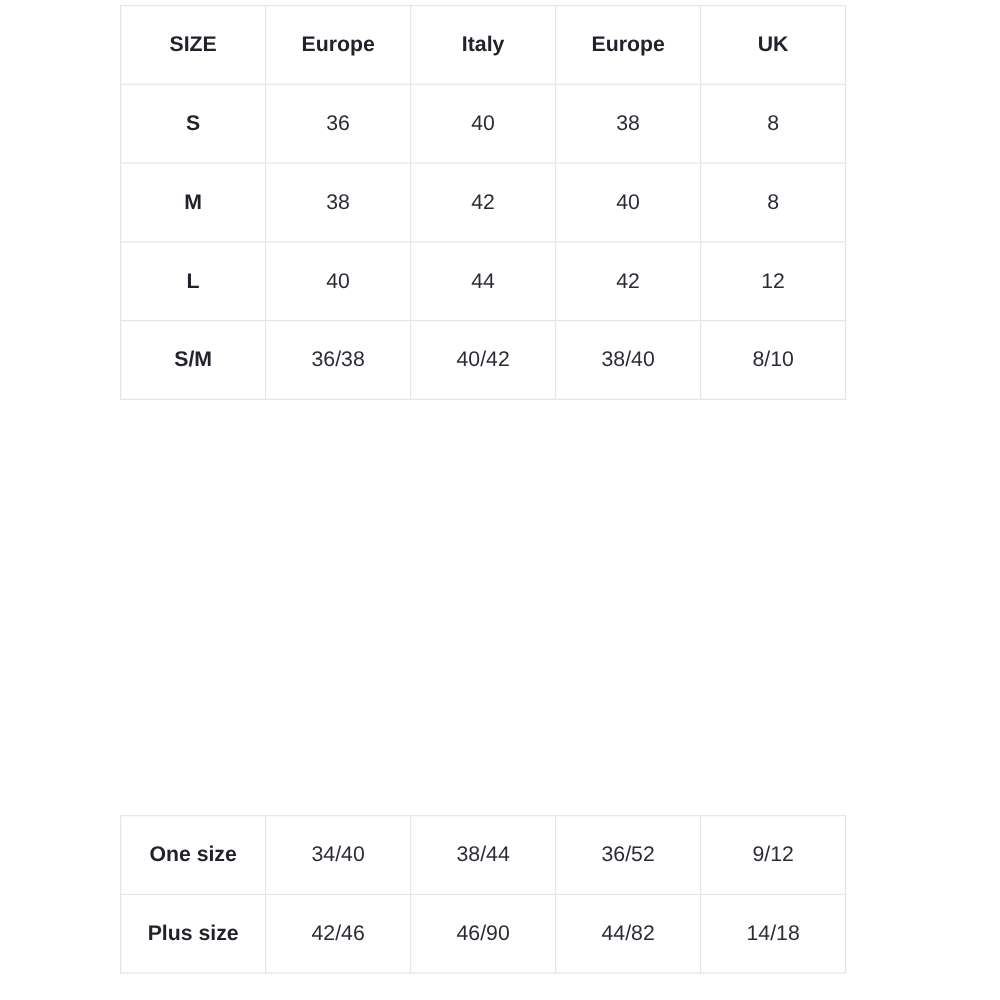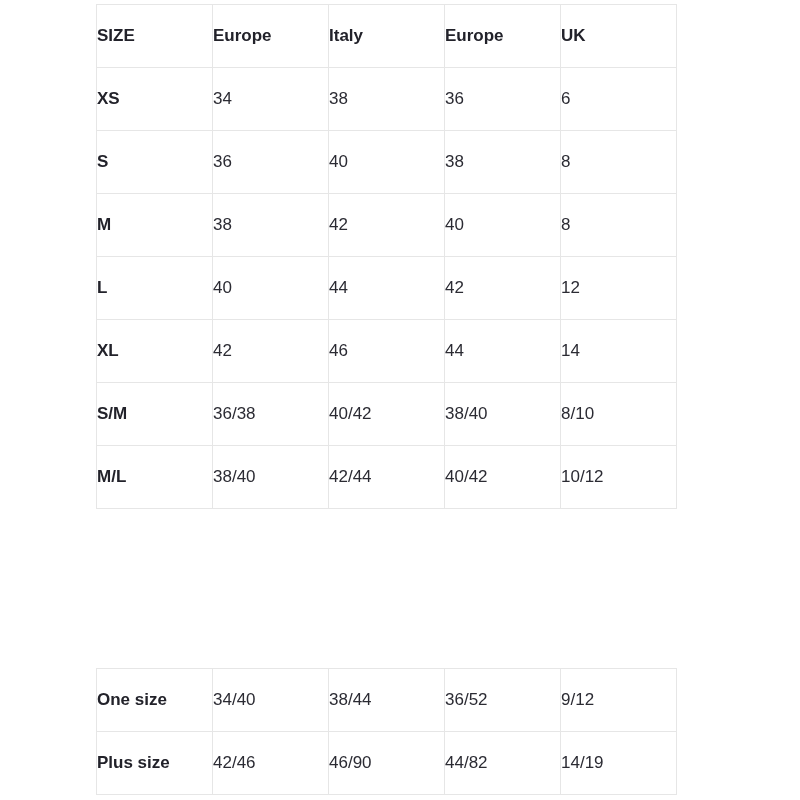--- a/index.html
+++ b/index.html
@@ -17,32 +17,32 @@
     position: relative;
     background: #ffffff;
     padding: 0;
   }
   .table-wrap {
     position: absolute;
     left: 96px;
     width: 580px;
   }
   #main-table-wrap { top: 4px; }
-  #secondary-table-wrap { top: 668px; }
+  #secondary-table-wrap { top: 652px; }
 
   table.size-table {
     border-collapse: collapse;
     width: 580px;
     table-layout: fixed;
   }
   table.size-table td,
   table.size-table th {
     border: 1px solid #e6e6e6;
     height: 63px;
-    text-align: left;
+    text-align: center;
     vertical-align: middle;
     color: #2b2b33;
     font-size: 17px;
     font-weight: 400;
     padding: 0;
   }
   table.size-table .col-size { width: 116px; }
   table.size-table .col-num  { width: 116px; }
 
   
@@ -77,27 +77,20 @@
         <tr>
           <th>SIZE</th>
           <th>Europe</th>
           <th>Italy</th>
           <th>Europe</th>
           <th>UK</th>
         </tr>
       </thead>
       <tbody>
         <tr>
-          <td class="first-col">XS</td>
-          <td>34</td>
-          <td>38</td>
-          <td>36</td>
-          <td>6</td>
-        </tr>
-        <tr>
           <td class="first-col">S</td>
           <td>36</td>
           <td>40</td>
           <td>38</td>
           <td>8</td>
         </tr>
         <tr>
           <td class="first-col">M</td>
           <td>38</td>
           <td>42</td>
@@ -105,39 +98,25 @@
           <td>8</td>
         </tr>
         <tr>
           <td class="first-col">L</td>
           <td>40</td>
           <td>44</td>
           <td>42</td>
           <td>12</td>
         </tr>
         <tr>
-          <td class="first-col">XL</td>
-          <td>42</td>
-          <td>46</td>
-          <td>44</td>
-          <td>14</td>
-        </tr>
-        <tr>
           <td class="first-col">S/M</td>
           <td>36/38</td>
           <td>40/42</td>
           <td>38/40</td>
           <td>8/10</td>
-        </tr>
-        <tr>
-          <td class="first-col">M/L</td>
-          <td>38/40</td>
-          <td>42/44</td>
-          <td>40/42</td>
-          <td>10/12</td>
         </tr>
       </tbody>
     </table>
   </div>
 
   <div class="table-wrap" id="secondary-table-wrap">
     <table class="size-table" id="secondary-table">
       <colgroup>
         <col class="col-size">
         <col class="col-num">
@@ -151,19 +130,19 @@
           <td>34/40</td>
           <td>38/44</td>
           <td>36/52</td>
           <td>9/12</td>
         </tr>
         <tr>
           <td class="first-col">Plus size</td>
           <td>42/46</td>
           <td>46/90</td>
           <td>44/82</td>
-          <td>14/19</td>
+          <td>14/18</td>
         </tr>
       </tbody>
     </table>
   </div>
 
 </div>
 
 </body></html>

